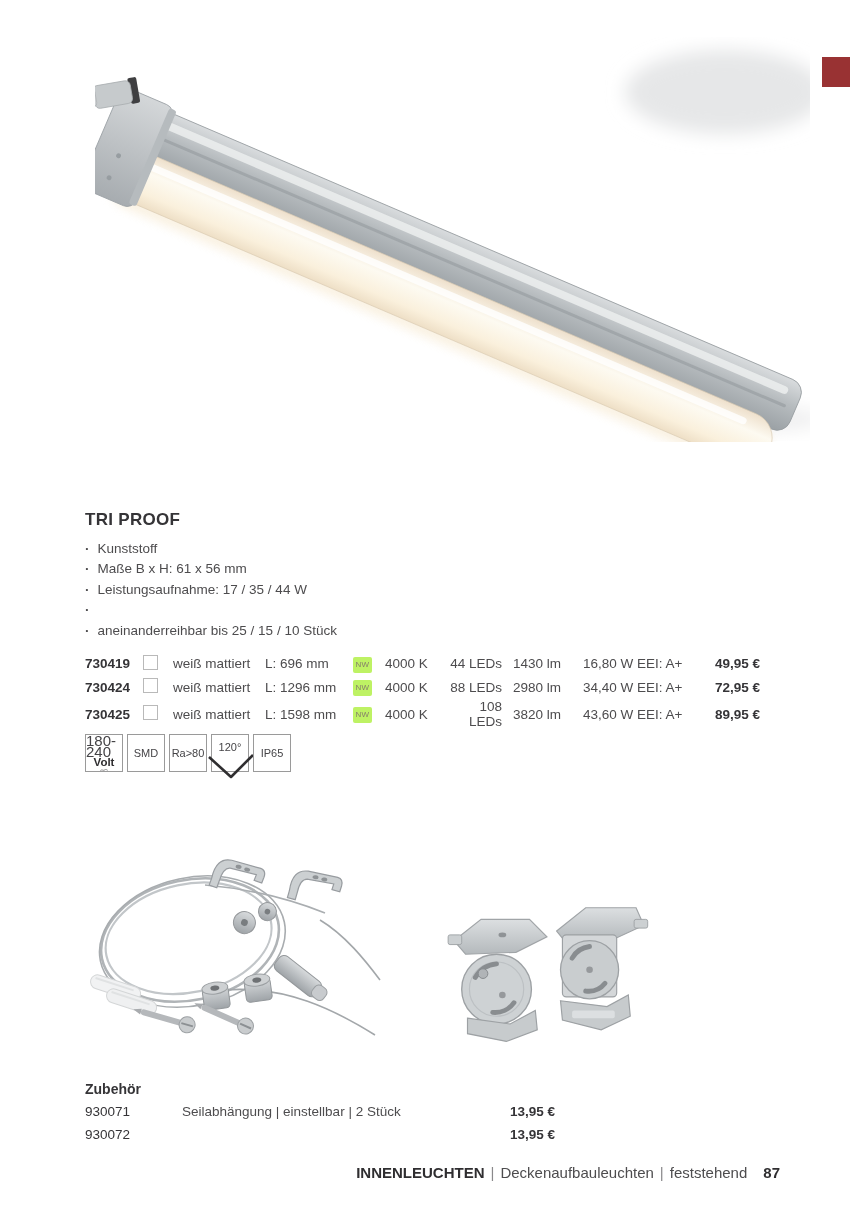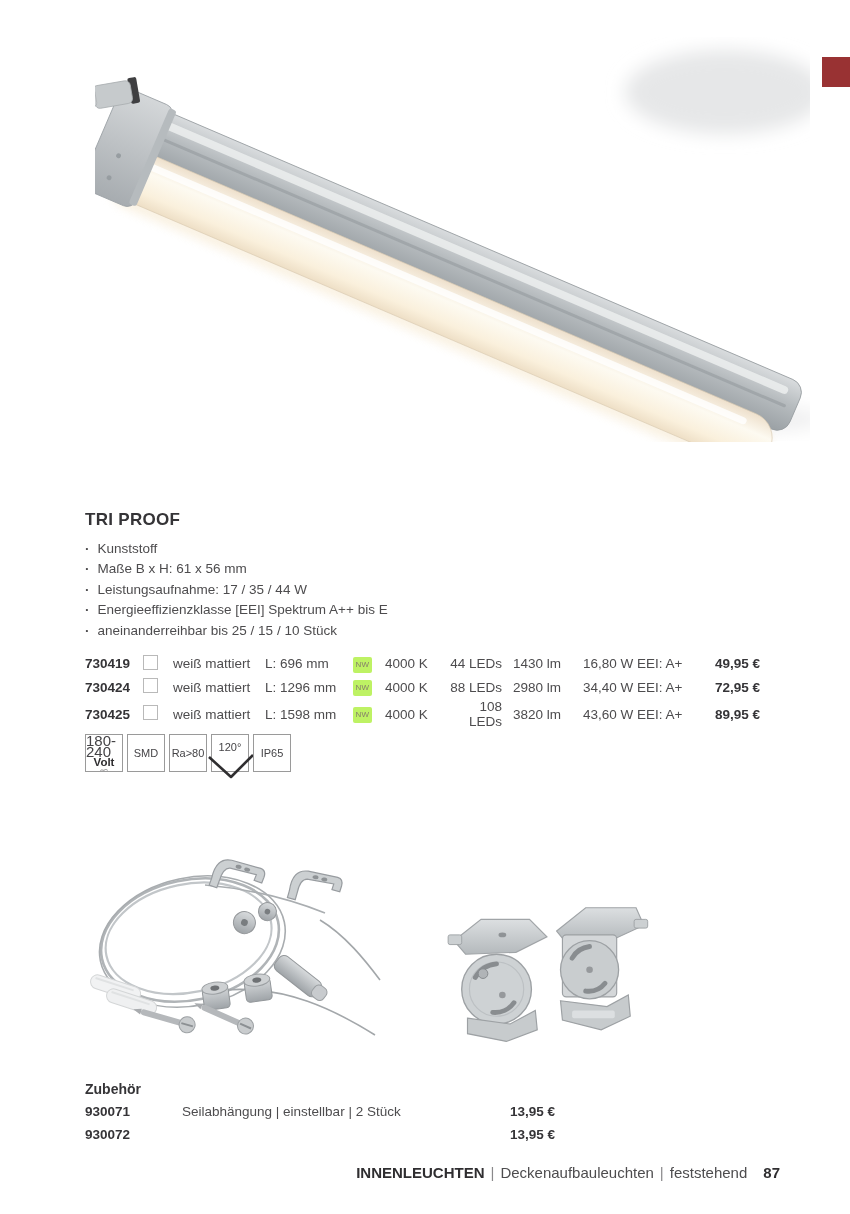--- a/index.html
+++ b/index.html
@@ -50,21 +50,21 @@
   .badge .l1 { font-size:15px; line-height:11px; }
   .badge .l2 { font-size:11.5px; font-weight:bold; line-height:11px; color:#2f2e30; }
   .badge .wave { margin-top:1px; }
   .badge-beam .num { position:relative; top:-6px; }
   .badge-beam svg.vee { position:absolute; left:-4px; bottom:-10px; }
 
   
   .acc-heading { position:absolute; left:85px; top:1069px; font-size:14px; font-weight:bold; color:#353437; }
   .acc-rows { position:absolute; left:85px; top:1088px; width:470px; }
   .acc-row { display:grid; grid-template-columns:97px 1fr auto; align-items:center; height:23px; font-size:13.5px; }
-  .acc-art { font-weight:bold; color:#353437; }
+  .acc-art { font-weight:normal; color:#353437; }
   .acc-desc { color:#4d4c4e; }
   .acc-price { font-weight:bold; color:#353437; text-align:right; }
 
   
   .footer {
     position:absolute; top:1152px; left:0; width:780px;
     display:flex; justify-content:flex-end; align-items:center; gap:16px;
     font-size:15px; color:#4d4c4e;
   }
   .footer .crumb { display:flex; gap:6px; align-items:center; }
@@ -139,21 +139,20 @@
     <div class="bullet-line">
         <span class="bullet-dot">·</span>
         <span>Maße B x H: 61 x 56 mm</span>
       </div>
     <div class="bullet-line">
         <span class="bullet-dot">·</span>
         <span>Leistungsaufnahme: 17 / 35 / 44 W</span>
       </div>
     <div class="bullet-line">
         <span class="bullet-dot">·</span>
-        <span>Energieeffizienzklasse [EEI] Spektrum A++ bis E</span>
       </div>
     <div class="bullet-line">
         <span class="bullet-dot">·</span>
         <span>aneinanderreihbar bis 25 / 15 / 10 Stück</span>
       </div>
   </div>
 
   <div class="prod-table">
     <div class="prod-row">
       <span class="c-art">730419</span>

